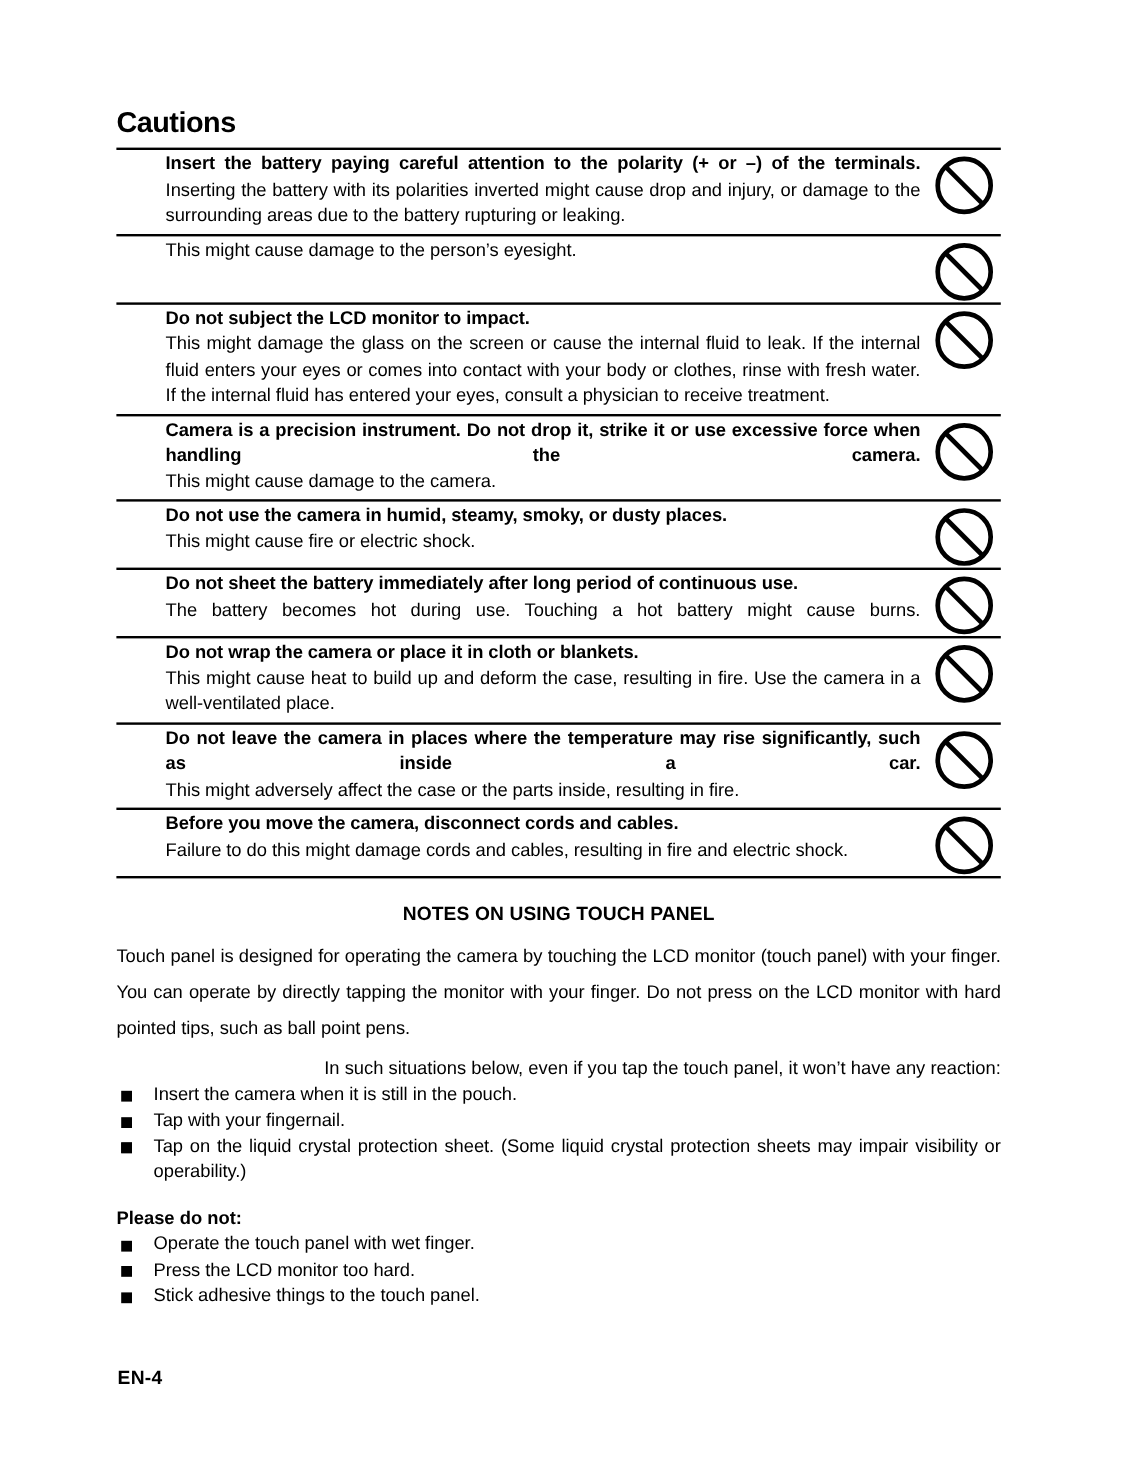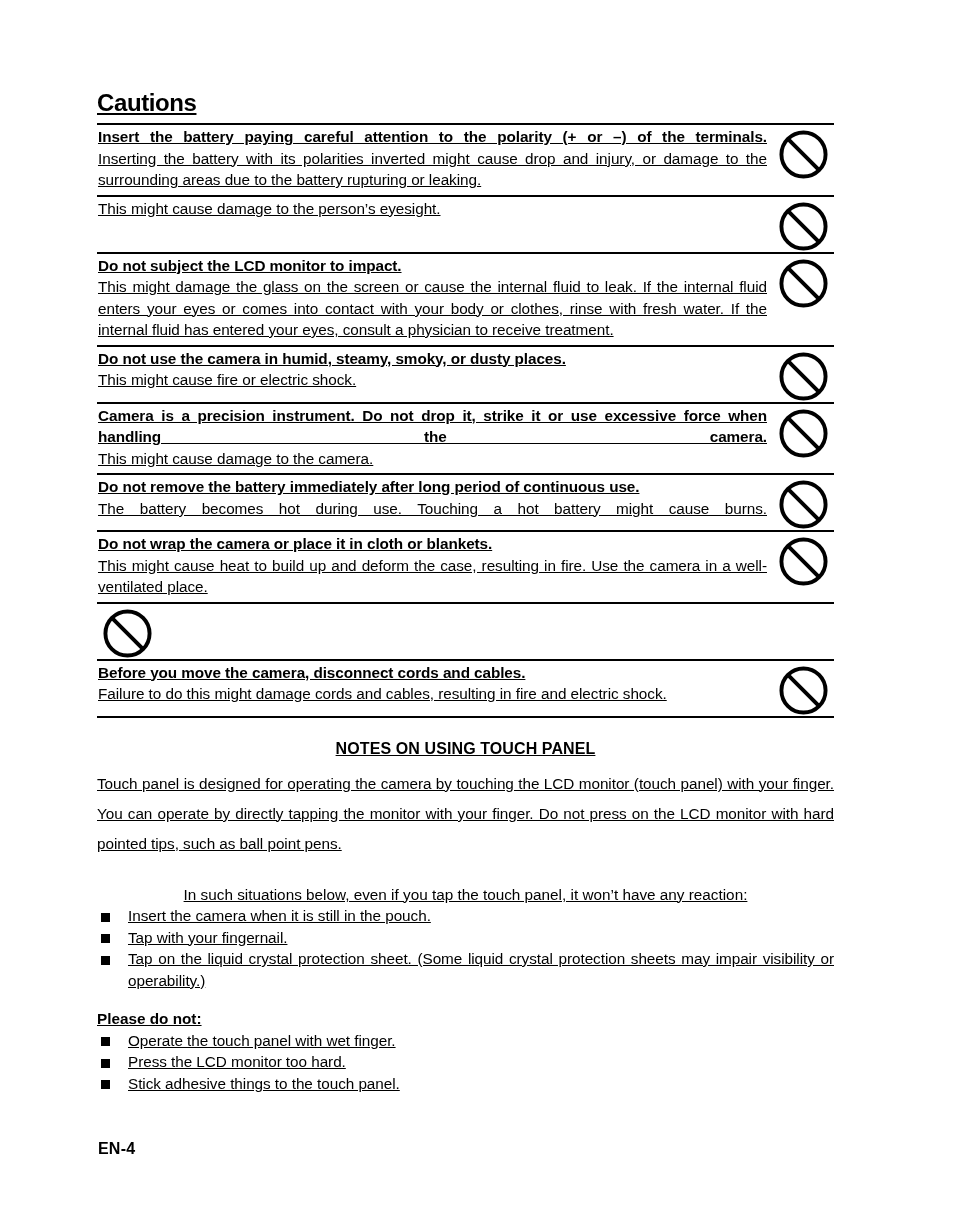--- a/index.html
+++ b/index.html
@@ -15,21 +15,20 @@
     position: relative;
     overflow: hidden;
   }
 
   .page {
     position: absolute;
     left: 97px;
     top: 0;
     width: 737px;
     height: 1220px;
-    text-decoration: underline;
   }
 
   
   .page-title {
     font-size: 24px;
     font-weight: bold;
     letter-spacing: -0.4px;
     margin: 0;
     padding-top: 88px;
     line-height: 30px;
@@ -44,20 +43,21 @@
   .caution-row {
     display: flex;
     align-items: flex-start;
     border-bottom: 2.2px solid #000;
     min-height: 52px;
   }
   .caution-text {
     width: 676px;
     padding: 1px 6px 4px 1px;
     box-sizing: border-box;
+    margin-left: 40px;
   }
   .caution-heading {
     font-size: 15.3px;
     font-weight: bold;
     line-height: 21.5px;
     text-align: justify;
     text-align-last: left;
     letter-spacing: -0.08px;
   }
   .caution-heading.justified {
@@ -101,22 +101,22 @@
     font-size: 15.3px;
     line-height: 30px;
     text-align: justify;
     text-align-last: left;
     margin-top: 9px;
     letter-spacing: -0.05px;
   }
   .notes-lead {
     font-size: 15.3px;
     line-height: 21.5px;
-    margin-top: 25px;
-    text-align: center;
+    margin-top: 7px;
+    text-align: right;
   }
   .notes-subheading {
     font-size: 15.3px;
     font-weight: bold;
     line-height: 21.5px;
     margin-top: 17px;
   }
   ul.bullets {
     list-style: none;
     margin: 0;
@@ -195,47 +195,47 @@
       <div class="caution-icon-cell">
         <svg class="prohibit-icon" viewBox="0 0 52 52">
           <circle cx="26" cy="26" r="22.5" fill="none" stroke="#000" stroke-width="4"></circle>
           <line x1="10.1" y1="10.1" x2="41.9" y2="41.9" stroke="#000" stroke-width="4"></line>
         </svg>
       </div>
     </div>
 
     <div class="caution-row">
       <div class="caution-text">
+        <div class="caution-heading justified">Camera is a precision instrument. Do not drop it, strike it or use excessive force when handling the camera.</div>
+        <div class="caution-body">This might cause damage to the camera.</div>
+      </div>
+      <div class="caution-icon-cell">
+        <svg class="prohibit-icon" viewBox="0 0 52 52">
+          <circle cx="26" cy="26" r="22.5" fill="none" stroke="#000" stroke-width="4"></circle>
+          <line x1="10.1" y1="10.1" x2="41.9" y2="41.9" stroke="#000" stroke-width="4"></line>
+        </svg>
+      </div>
+    </div>
+
+    <div class="caution-row">
+      <div class="caution-text">
         <div class="caution-heading">Do not use the camera in humid, steamy, smoky, or dusty places.</div>
         <div class="caution-body">This might cause fire or electric shock.</div>
       </div>
       <div class="caution-icon-cell">
         <svg class="prohibit-icon" viewBox="0 0 52 52">
           <circle cx="26" cy="26" r="22.5" fill="none" stroke="#000" stroke-width="4"></circle>
           <line x1="10.1" y1="10.1" x2="41.9" y2="41.9" stroke="#000" stroke-width="4"></line>
         </svg>
       </div>
     </div>
 
     <div class="caution-row">
       <div class="caution-text">
-        <div class="caution-heading justified">Camera is a precision instrument. Do not drop it, strike it or use excessive force when handling the camera.</div>
-        <div class="caution-body">This might cause damage to the camera.</div>
-      </div>
-      <div class="caution-icon-cell">
-        <svg class="prohibit-icon" viewBox="0 0 52 52">
-          <circle cx="26" cy="26" r="22.5" fill="none" stroke="#000" stroke-width="4"></circle>
-          <line x1="10.1" y1="10.1" x2="41.9" y2="41.9" stroke="#000" stroke-width="4"></line>
-        </svg>
-      </div>
-    </div>
-
-    <div class="caution-row">
-      <div class="caution-text">
-        <div class="caution-heading">Do not remove the battery immediately after long period of continuous use.</div>
+        <div class="caution-heading">Do not sheet the battery immediately after long period of continuous use.</div>
         <div class="caution-body justified-last">The battery becomes hot during use. Touching a hot battery might cause burns.</div>
       </div>
       <div class="caution-icon-cell">
         <svg class="prohibit-icon" viewBox="0 0 52 52">
           <circle cx="26" cy="26" r="22.5" fill="none" stroke="#000" stroke-width="4"></circle>
           <line x1="10.1" y1="10.1" x2="41.9" y2="41.9" stroke="#000" stroke-width="4"></line>
         </svg>
       </div>
     </div>
 
@@ -246,20 +246,24 @@
       </div>
       <div class="caution-icon-cell">
         <svg class="prohibit-icon" viewBox="0 0 52 52">
           <circle cx="26" cy="26" r="22.5" fill="none" stroke="#000" stroke-width="4"></circle>
           <line x1="10.1" y1="10.1" x2="41.9" y2="41.9" stroke="#000" stroke-width="4"></line>
         </svg>
       </div>
     </div>
 
     <div class="caution-row">
+      <div class="caution-text">
+        <div class="caution-heading justified">Do not leave the camera in places where the temperature may rise significantly, such as inside a car.</div>
+        <div class="caution-body">This might adversely affect the case or the parts inside, resulting in fire.</div>
+      </div>
       <div class="caution-icon-cell">
         <svg class="prohibit-icon" viewBox="0 0 52 52">
           <circle cx="26" cy="26" r="22.5" fill="none" stroke="#000" stroke-width="4"></circle>
           <line x1="10.1" y1="10.1" x2="41.9" y2="41.9" stroke="#000" stroke-width="4"></line>
         </svg>
       </div>
     </div>
 
     <div class="caution-row">
       <div class="caution-text">

